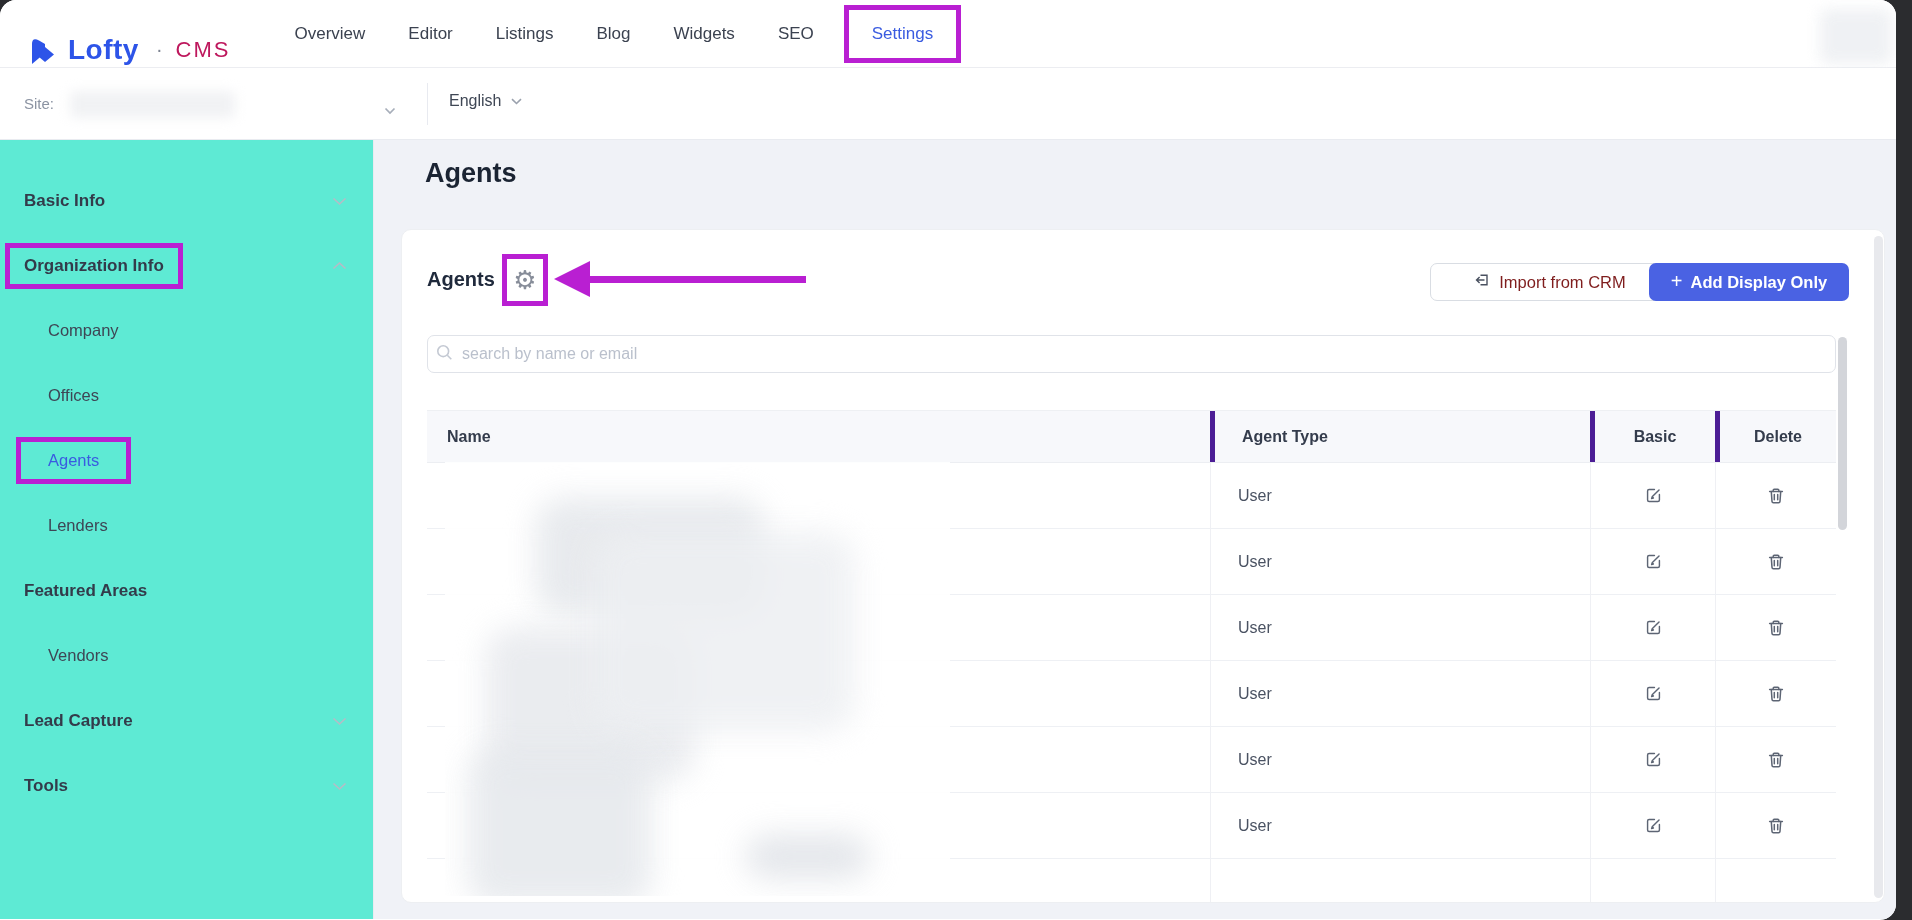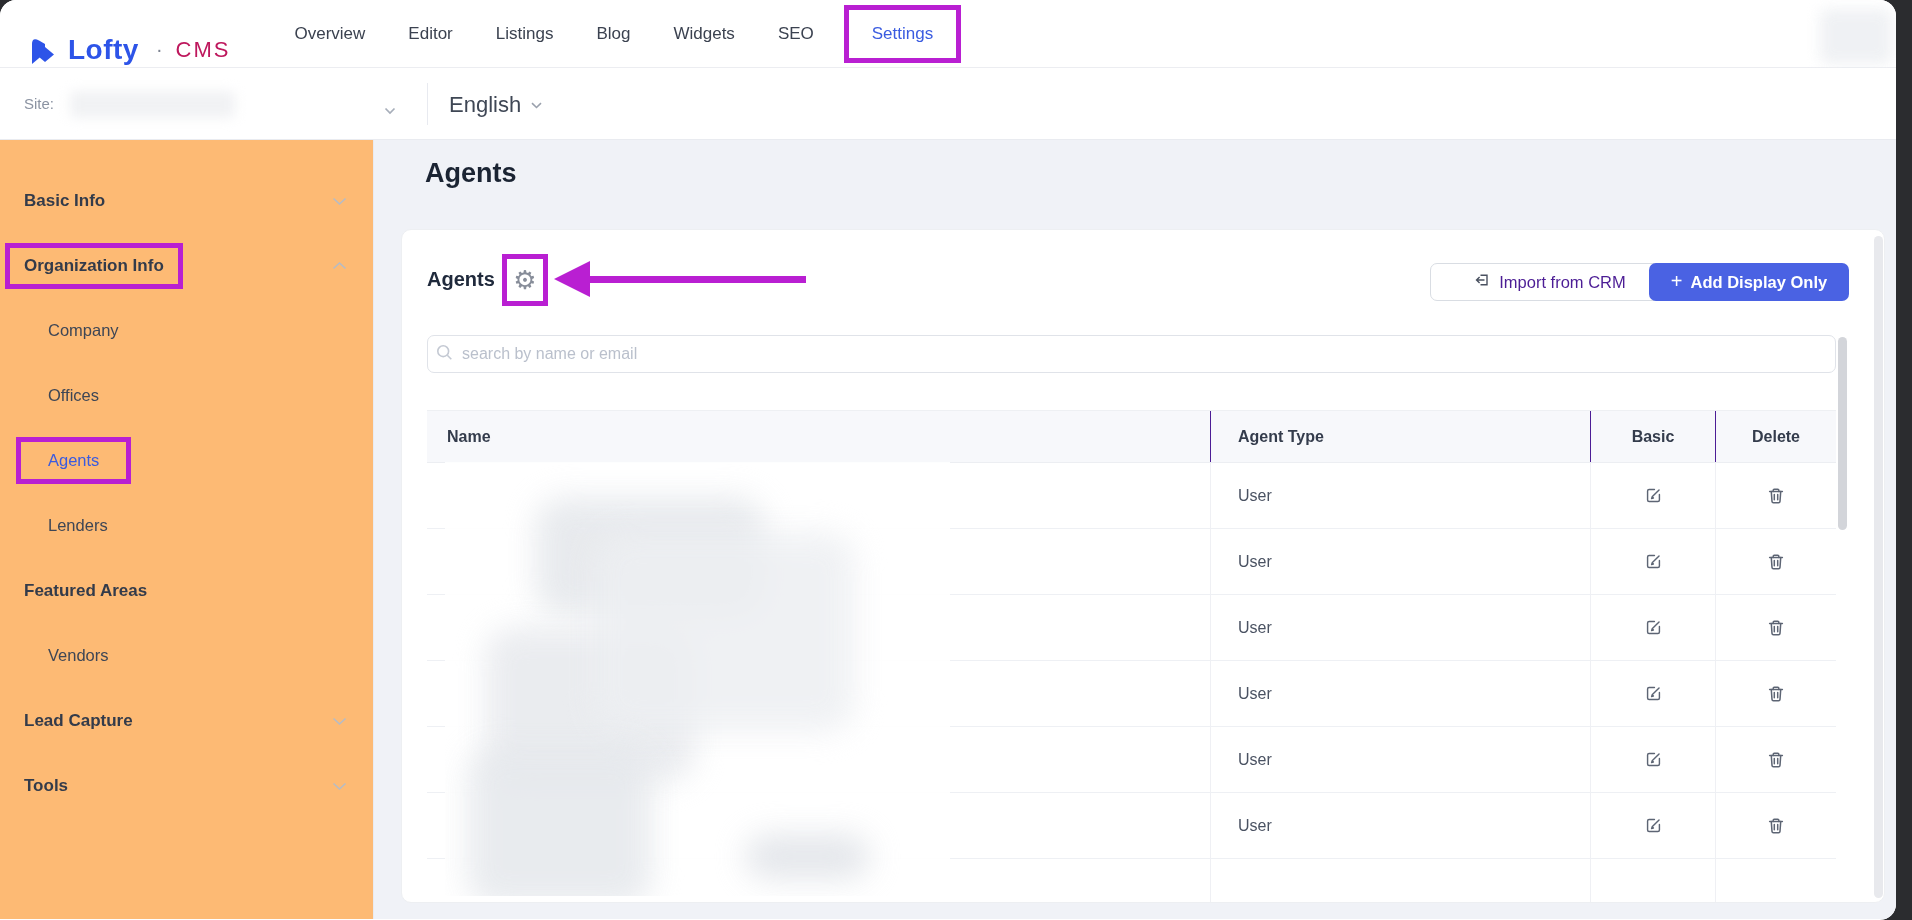--- a/index.html
+++ b/index.html
@@ -27,29 +27,29 @@
   .hl-settings{border:5px solid var(--magenta);padding:14px 23px;margin:-14px -13px;}
   .avatar-blur{position:absolute;right:4px;top:9px;width:72px;height:55px;background:#eef0f3;
                border-radius:8px;filter:blur(7px);opacity:.9;}
   
   .sitebar{position:relative;height:72px;background:#fff;border-bottom:1px solid var(--border);}
   .site-label{position:absolute;left:24px;top:27px;font-size:15px;color:#8b93a2;}
   .site-blur{position:absolute;left:70px;top:23px;width:165px;height:27px;background:#f1f2f4;
              border-radius:5px;filter:blur(6px);}
   .site-caret{position:absolute;left:384px;top:33px;}
   .bar-divider{position:absolute;left:427px;top:15px;width:1px;height:42px;background:#e8eaf0;}
-  .lang{position:absolute;left:449px;top:24px;font-size:22px;color:#3f4755;cursor:pointer;
+  .lang{position:absolute;left:449px;top:24px;font-size:16px;color:#3f4755;cursor:pointer;
         display:flex;align-items:center;gap:10px;}
   .help{position:absolute;left:1786px;top:92px;width:26px;height:26px;border:1.7px solid #7d8492;
         border-radius:50%;color:#7d8492;font-size:15px;font-weight:600;display:flex;
         align-items:center;justify-content:center;cursor:pointer;}
   .globe{position:absolute;left:1840px;top:90px;cursor:pointer;}
   
   .frame{display:flex;height:779px;}
-  .sidebar{width:374px;background:#fdba74;border-right:1px solid var(--border);padding-top:28px;flex:none;}
+  .sidebar{width:374px;background:#5eead4;border-right:1px solid var(--border);padding-top:28px;flex:none;}
   .snav-row{position:relative;height:65px;display:flex;align-items:center;cursor:pointer;}
   .snav-row .sec{padding-left:24px;font-size:17px;font-weight:700;color:#333b4a;}
   .snav-row .sub{padding-left:48px;font-size:16.5px;color:#3e4655;}
   .snav-row .sub.active{color:var(--link);}
   .snav-row .chev{position:absolute;right:26px;top:50%;transform:translateY(-50%);}
   .chev.up{transform:translateY(-50%) rotate(180deg);}
   .hl-org{display:inline-block;border:5px solid var(--magenta);padding:8px 14px;
           margin:-8px -19px;}
   .hl-agents{display:inline-block;border:5px solid var(--magenta);padding:9px 27px;
           margin:-9px -32px;}
@@ -61,21 +61,21 @@
   .panel-heading{position:absolute;left:25px;top:38px;font-size:20px;font-weight:800;color:#202a3c;}
   .hl-gear{position:absolute;left:100px;top:24px;width:46px;height:52px;border:5px solid var(--magenta);
            display:flex;align-items:center;justify-content:center;}
   .gear{font-family:"DejaVu Sans",sans-serif;font-size:26px;color:#878d99;cursor:pointer;line-height:1;}
   .anno-arrow-head{position:absolute;left:152px;top:31px;width:0;height:0;
        border-top:18px solid transparent;border-bottom:18px solid transparent;
        border-right:36px solid var(--magenta);}
   .anno-arrow-shaft{position:absolute;left:186px;top:46px;width:218px;height:7px;background:var(--magenta);}
   .btn{position:absolute;top:33px;height:38px;border-radius:7px;display:flex;align-items:center;
        justify-content:center;font-size:16.5px;cursor:pointer;}
-  .btn-import{left:1028px;width:240px;background:#fff;border:1px solid #d9dde3;color:#4c1d95;gap:9px;}
+  .btn-import{left:1028px;width:240px;background:#fff;border:1px solid #d9dde3;color:#7f1d1d;gap:9px;}
   .btn-add{left:1247px;width:200px;background:var(--accent);color:#fff;font-weight:600;gap:8px;}
   .btn-add .plus{font-size:20px;font-weight:400;margin-top:-2px;}
   
   .search{position:absolute;left:25px;top:105px;width:1409px;height:38px;border:1px solid #e0e3e9;
           border-radius:7px;display:flex;align-items:center;padding-left:8px;background:#fff;}
   .search input{border:none;outline:none;flex:1;font-size:16px;color:#3e4655;margin-left:9px;
           font-family:"Liberation Sans",sans-serif;background:transparent;}
   .search input::placeholder{color:#bac0cc;}
   
   .table{position:absolute;left:25px;top:180px;width:1409px;}
@@ -84,21 +84,21 @@
   .trow{display:flex;height:66px;border-bottom:1px solid #eef0f4;align-items:center;
         font-size:16px;color:#4a5262;}
   .trow.partial{height:45px;border-bottom:none;}
   .c-name{width:783px;padding-left:20px;}
   .c-type{width:380px;padding-left:27px;border-left:1px solid #eff0f4;align-self:stretch;
           display:flex;align-items:center;}
   .c-edit{width:125px;border-left:1px solid #eff0f4;align-self:stretch;display:flex;
           align-items:center;justify-content:center;}
   .c-del{width:121px;border-left:1px solid #eff0f4;align-self:stretch;display:flex;
           align-items:center;justify-content:center;}
-  .thead .c-type,.thead .c-edit,.thead .c-del{border-left:1px solid #4c1d95;}
+  .thead .c-type,.thead .c-edit,.thead .c-del{border-left:5px solid #4c1d95;}
   .thead .c-edit,.thead .c-del{justify-content:center;}
   .icon-btn{cursor:pointer;display:flex;align-items:center;justify-content:center;}
   
   .name-blur{position:absolute;left:43px;top:232px;width:505px;height:434px;
              background:rgba(255,255,255,.9);overflow:hidden;pointer-events:none;}
   .blob{position:absolute;filter:blur(15px);border-radius:30px;opacity:.85;}
   .b1{left:90px;top:35px;width:230px;height:120px;background:#e4e7eb;}
   .b2{left:40px;top:165px;width:210px;height:155px;background:#e7e9ed;}
   .b3{left:150px;top:70px;width:260px;height:200px;background:#edeff2;}
   .b4{left:22px;top:285px;width:185px;height:160px;background:#e5e8ec;}

